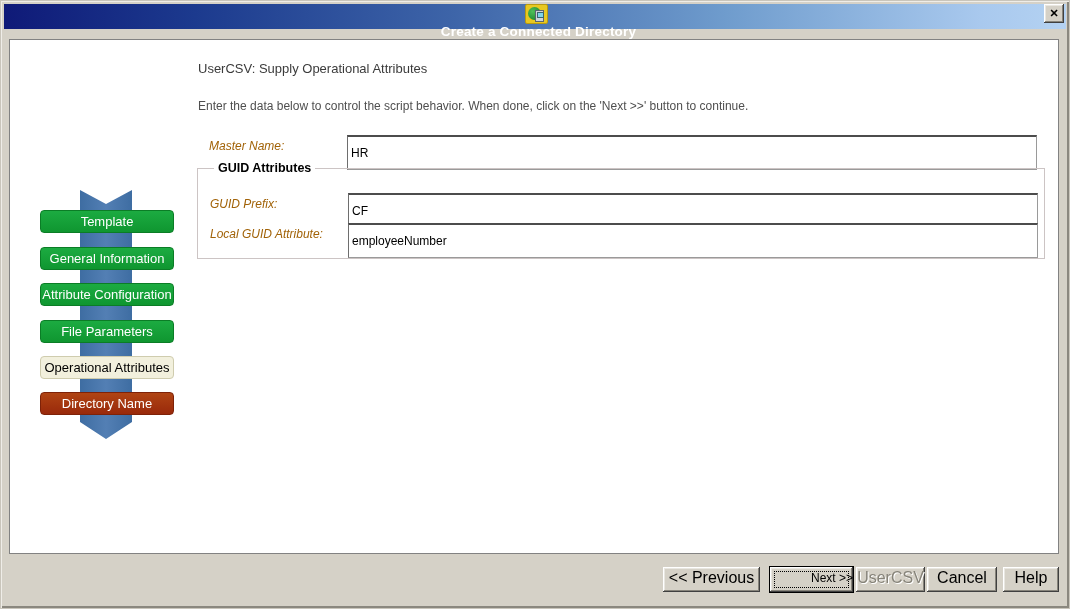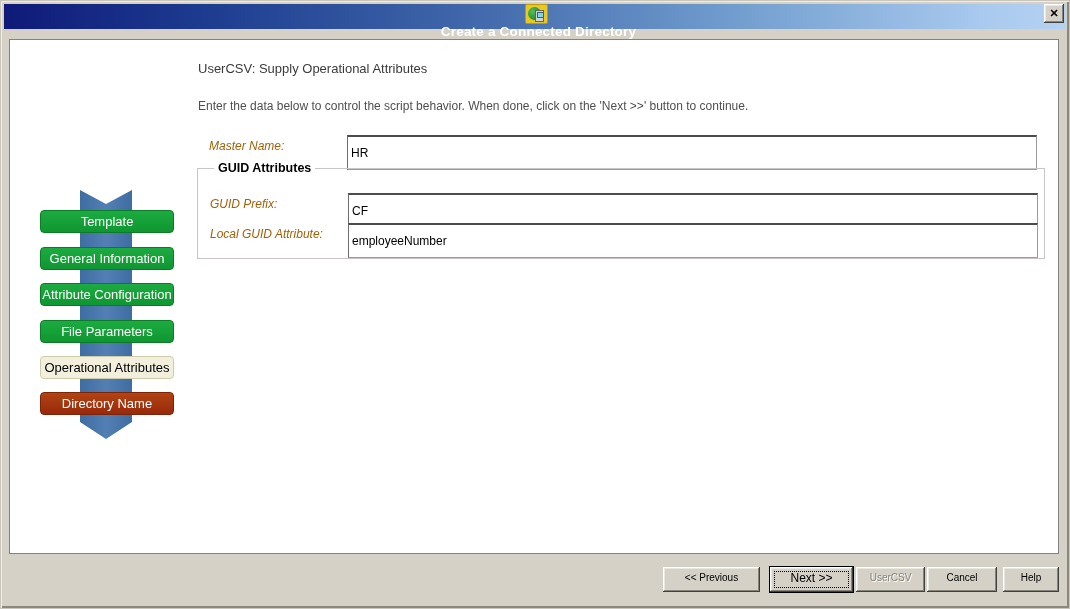--- a/index.html
+++ b/index.html
@@ -102,27 +102,27 @@
   }
   .step-next {
     background: linear-gradient(#b04413, #99290b);
     border: 1px solid #7e2208; color: #ffffff;
   }
 
   
   .btn {
     position: absolute; top: 566px; height: 25px;
     background: #d5d1c7; color: #000; font-family: "Liberation Sans", sans-serif;
-    font-size: 10px; text-align: center; line-height: 21px;
+    font-size: 16px; text-align: center; line-height: 21px;
     box-shadow: inset -1px -1px 0 #404040, inset 1px 1px 0 #ffffff, inset -2px -2px 0 #87847b, inset 2px 2px 0 #e9e7e1;
     cursor: default; white-space: nowrap;
   }
   .btn-default {
     border: 1px solid #000000; position: absolute; top: 565px; height: 27px;
-    background: #d5d1c7; font-size: 12px; text-align: center; line-height: 22px;
+    background: #d5d1c7; font-size: 12px; text-align: right; line-height: 22px;
     box-shadow: inset -1px -1px 0 #404040, inset 1px 1px 0 #ffffff, inset -2px -2px 0 #87847b, inset 2px 2px 0 #e9e7e1;
     cursor: default;
   }
   .btn-default .focus-rect {
     position: absolute; left: 4px; right: 4px; top: 4px; bottom: 4px;
     border: 1px dotted #000;
   }
   .btn-disabled { color: #868379; text-shadow: 1px 1px 0 #ffffff; }
 </style>
 </head>

